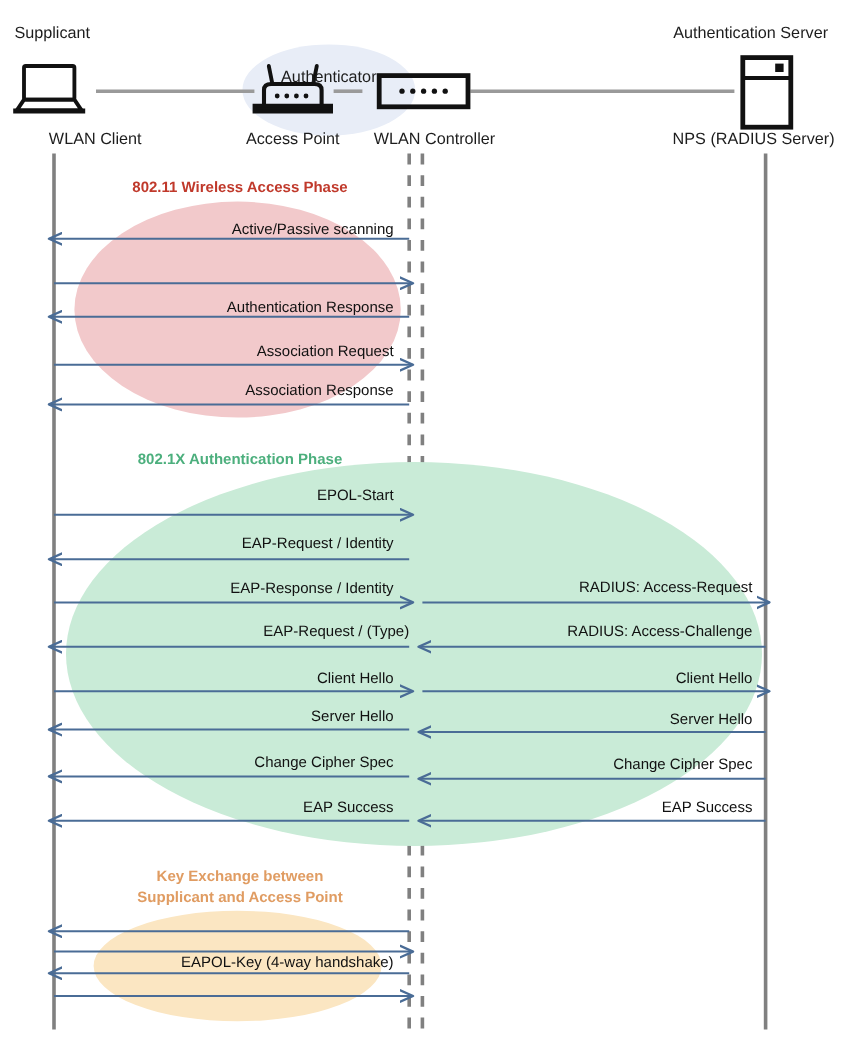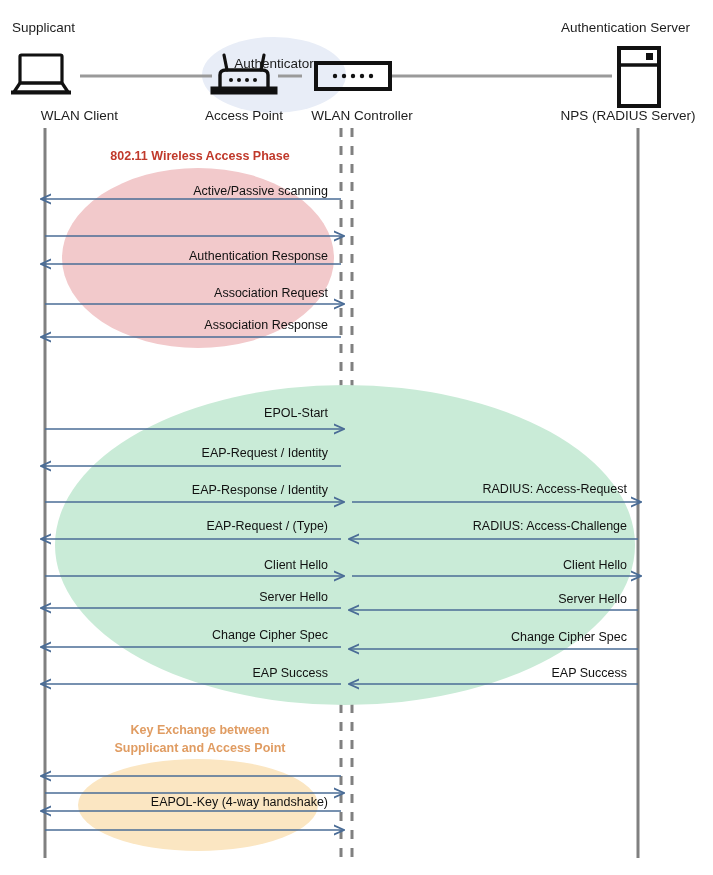--- a/index.html
+++ b/index.html
@@ -121,41 +121,42 @@
     <line x1="45" y1="793" x2="344" y2="793" stroke="#4a6c96" stroke-width="1.7" marker-end="url(#arrR)"></line>
     <line x1="341" y1="811" x2="41" y2="811" stroke="#4a6c96" stroke-width="1.7" marker-end="url(#arrR)"></line>
     <line x1="45" y1="830" x2="344" y2="830" stroke="#4a6c96" stroke-width="1.7" marker-end="url(#arrR)"></line>
   </svg>
 
   <div class="node-title" style="left:0px;top:20px;width:90px;text-align:left;padding-left:12px;">Supplicant</div>
   <div class="node-title" style="left:204px;top:20px;width:140px;margin-top:36px;">Authenticator</div>
   <div class="node-title" style="left:538px;top:20px;width:175px;">Authentication Server</div>
 
   <div class="node-sub" style="left:0px;top:108px;width:110px;text-align:right;padding-left:8px;">WLAN Client</div>
-  <div class="node-sub" style="left:169px;top:108px;width:114px;text-align:right;">Access Point</div>
+  <div class="node-sub" style="left:187px;top:108px;width:114px;">Access Point</div>
   <div class="node-sub" style="left:300px;top:108px;width:124px;">WLAN Controller</div>
   <div class="node-sub" style="left:548px;top:108px;width:160px;">NPS (RADIUS Server)</div>
 
   <div class="phase-label" style="left:60px;top:147px;width:280px;color:#C0392B;">802.11 Wireless Access Phase</div>
 
+  <div class="phase-label" style="left:60px;top:374px;width:280px;color:#4CAF7D;">802.1X Authentication Phase</div>
 
   <div class="phase-label" style="left:60px;top:721px;width:280px;color:#E09C62;">
     <span>Key Exchange between</span><br>
     <span>Supplicant and Access Point</span>
   </div>
 
   <div class="msg" style="left:58px;top:184px;width:270px;">Active/Passive scanning</div>
   <div class="msg" style="left:58px;top:249px;width:270px;">Authentication Response</div>
   <div class="msg" style="left:58px;top:286px;width:270px;">Association Request</div>
   <div class="msg" style="left:58px;top:318px;width:270px;">Association Response</div>
 
   <div class="msg" style="left:58px;top:406px;width:270px;">EPOL-Start</div>
   <div class="msg" style="left:58px;top:446px;width:270px;">EAP-Request / Identity</div>
   <div class="msg" style="left:58px;top:483px;width:270px;">EAP-Response / Identity</div>
-  <div class="msg" style="left:58px;top:519px;width:270px;">EAP-Request / (Type)</div>
+  <div class="msg" style="left:58px;top:519px;width:270px;padding-left:13px;">EAP-Request / (Type)</div>
   <div class="msg" style="left:58px;top:558px;width:270px;">Client Hello</div>
   <div class="msg" style="left:58px;top:590px;width:270px;">Server Hello</div>
   <div class="msg" style="left:58px;top:628px;width:270px;">Change Cipher Spec</div>
   <div class="msg" style="left:58px;top:666px;width:270px;">EAP Success</div>
 
   <div class="msg" style="left:365px;top:482px;width:262px;">RADIUS: Access-Request</div>
   <div class="msg" style="left:365px;top:519px;width:262px;">RADIUS: Access-Challenge</div>
   <div class="msg" style="left:365px;top:558px;width:262px;">Client Hello</div>
   <div class="msg" style="left:365px;top:592px;width:262px;">Server Hello</div>
   <div class="msg" style="left:365px;top:630px;width:262px;">Change Cipher Spec</div>

